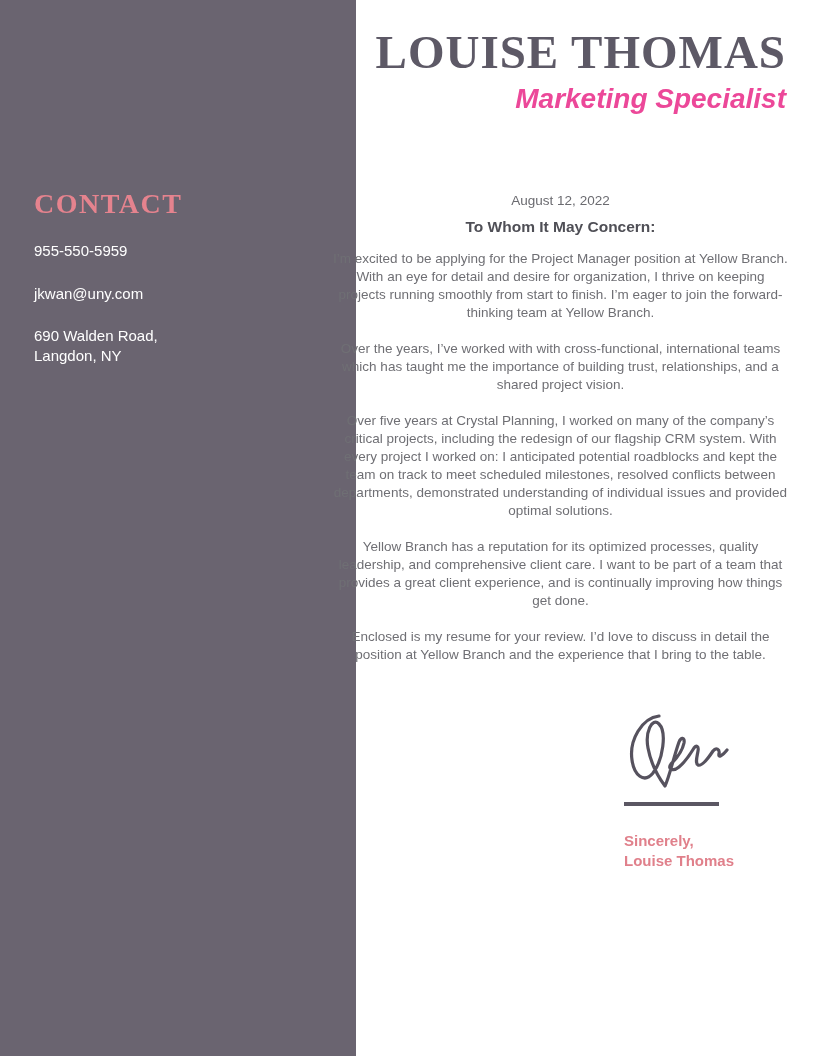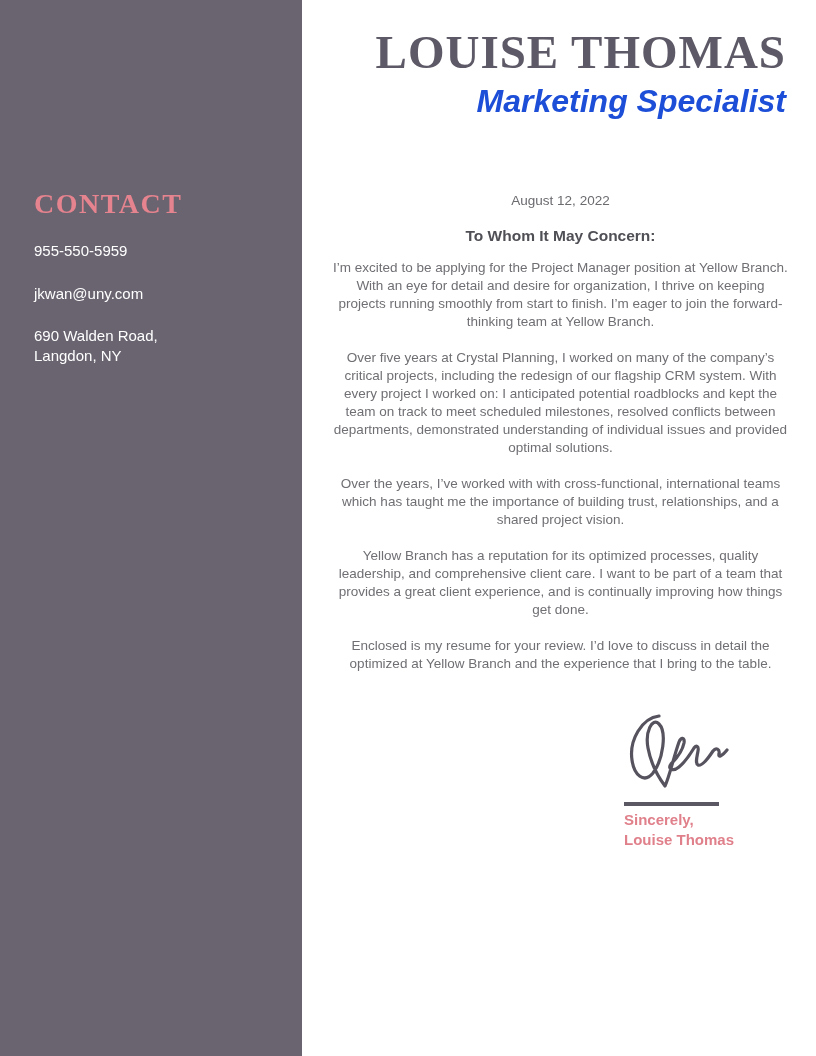--- a/index.html
+++ b/index.html
@@ -9,21 +9,21 @@
     width: 816px;
     height: 1056px;
     background: #ffffff;
     overflow: hidden;
     font-family: "Liberation Sans", sans-serif;
     margin: 0 auto;
   }
   .sidebar {
     position: absolute;
     left: 0; top: 0;
-    width: 302px;
+    width: 356px;
     height: 1056px;
     background: #6a6470;
   }
   .contact-block {
     position: absolute;
     left: 34px;
     top: 190px;
     width: 240px;
   }
   .contact-heading {
@@ -60,41 +60,41 @@
     font-weight: 700;
     font-size: 47px;
     letter-spacing: 1px;
     color: #5d5966;
     line-height: 1.05;
     white-space: nowrap;
   }
   .job-title {
     font-style: italic;
     font-weight: 600;
-    font-size: 32px;
-    color: #1d4ed8;
+    font-size: 28px;
+    color: #ec4899;
     margin-top: 6px;
   }
   .letter {
     position: absolute;
     left: 31px;
     top: 192px;
     width: 455px;
     text-align: center;
   }
   .date {
     font-size: 13.5px;
     color: #6b6b70;
     line-height: 18px;
   }
   .salutation {
     font-size: 15.5px;
     font-weight: 700;
     color: #4f4f56;
-    margin-top: 16px;
+    margin-top: 7px;
     line-height: 20px;
   }
   .body-paragraphs { margin-top: 13px; }
   .body-paragraphs p {
     font-size: 13.5px;
     line-height: 18px;
     color: #6f6f74;
     margin-bottom: 18px;
   }
   .signature-block {
@@ -105,21 +105,21 @@
   }
   .signature-scribble { display: block; margin-left: 2px; }
   .signature-rule {
     width: 95px;
     height: 4px;
     background: #5b5763;
     margin-top: 2px;
     margin-left: 2px;
   }
   .closing {
-    margin-top: 4px;
+    margin-top: 25px;
     margin-left: 2px;
     font-size: 15px;
     font-weight: 700;
     color: #e0808b;
     line-height: 20px;
   }
 </style>
 </head>
 <body>
 
@@ -142,24 +142,24 @@
     <header class="header">
       <div class="name">LOUISE THOMAS</div>
       <div class="job-title">Marketing Specialist</div>
     </header>
 
     <section class="letter">
       <div class="date">August 12, 2022</div>
       <div class="salutation">To Whom It May Concern:</div>
       <div class="body-paragraphs">
         <p>I’m excited to be applying for the Project Manager position at Yellow Branch. With an eye for detail and desire for organization, I thrive on keeping projects running smoothly from start to finish. I’m eager to join the forward-thinking team at Yellow Branch.</p>
+        <p>Over the years, I’ve worked with with cross-functional, international teams which has taught me the importance of building trust, relationships, and a shared project vision.</p>
         <p>Over five years at Crystal Planning, I worked on many of the company’s critical projects, including the redesign of our flagship CRM system. With every project I worked on: I anticipated potential roadblocks and kept the team on track to meet scheduled milestones, resolved conflicts between departments, demonstrated understanding of individual issues and provided optimal solutions.</p>
-        <p>Over the years, I’ve worked with with cross-functional, international teams which has taught me the importance of building trust, relationships, and a shared project vision.</p>
         <p>Yellow Branch has a reputation for its optimized processes, quality leadership, and comprehensive client care. I want to be part of a team that provides a great client experience, and is continually improving how things get done.</p>
-        <p>Enclosed is my resume for your review. I’d love to discuss in detail the optimized at Yellow Branch and the experience that I bring to the table.</p>
+        <p>Enclosed is my resume for your review. I’d love to discuss in detail the position at Yellow Branch and the experience that I bring to the table.</p>
       </div>
     </section>
 
     <div class="signature-block">
       <svg class="signature-scribble" width="110" height="88" viewBox="0 0 110 88" fill="none" xmlns="http://www.w3.org/2000/svg">
         <path d="M35 4
                  C 18 6, 5 28, 8 48
                  C 10 63, 20 72, 29 61
                  C 39 48, 43 20, 35 12
                  C 28 5, 21 20, 24 36

